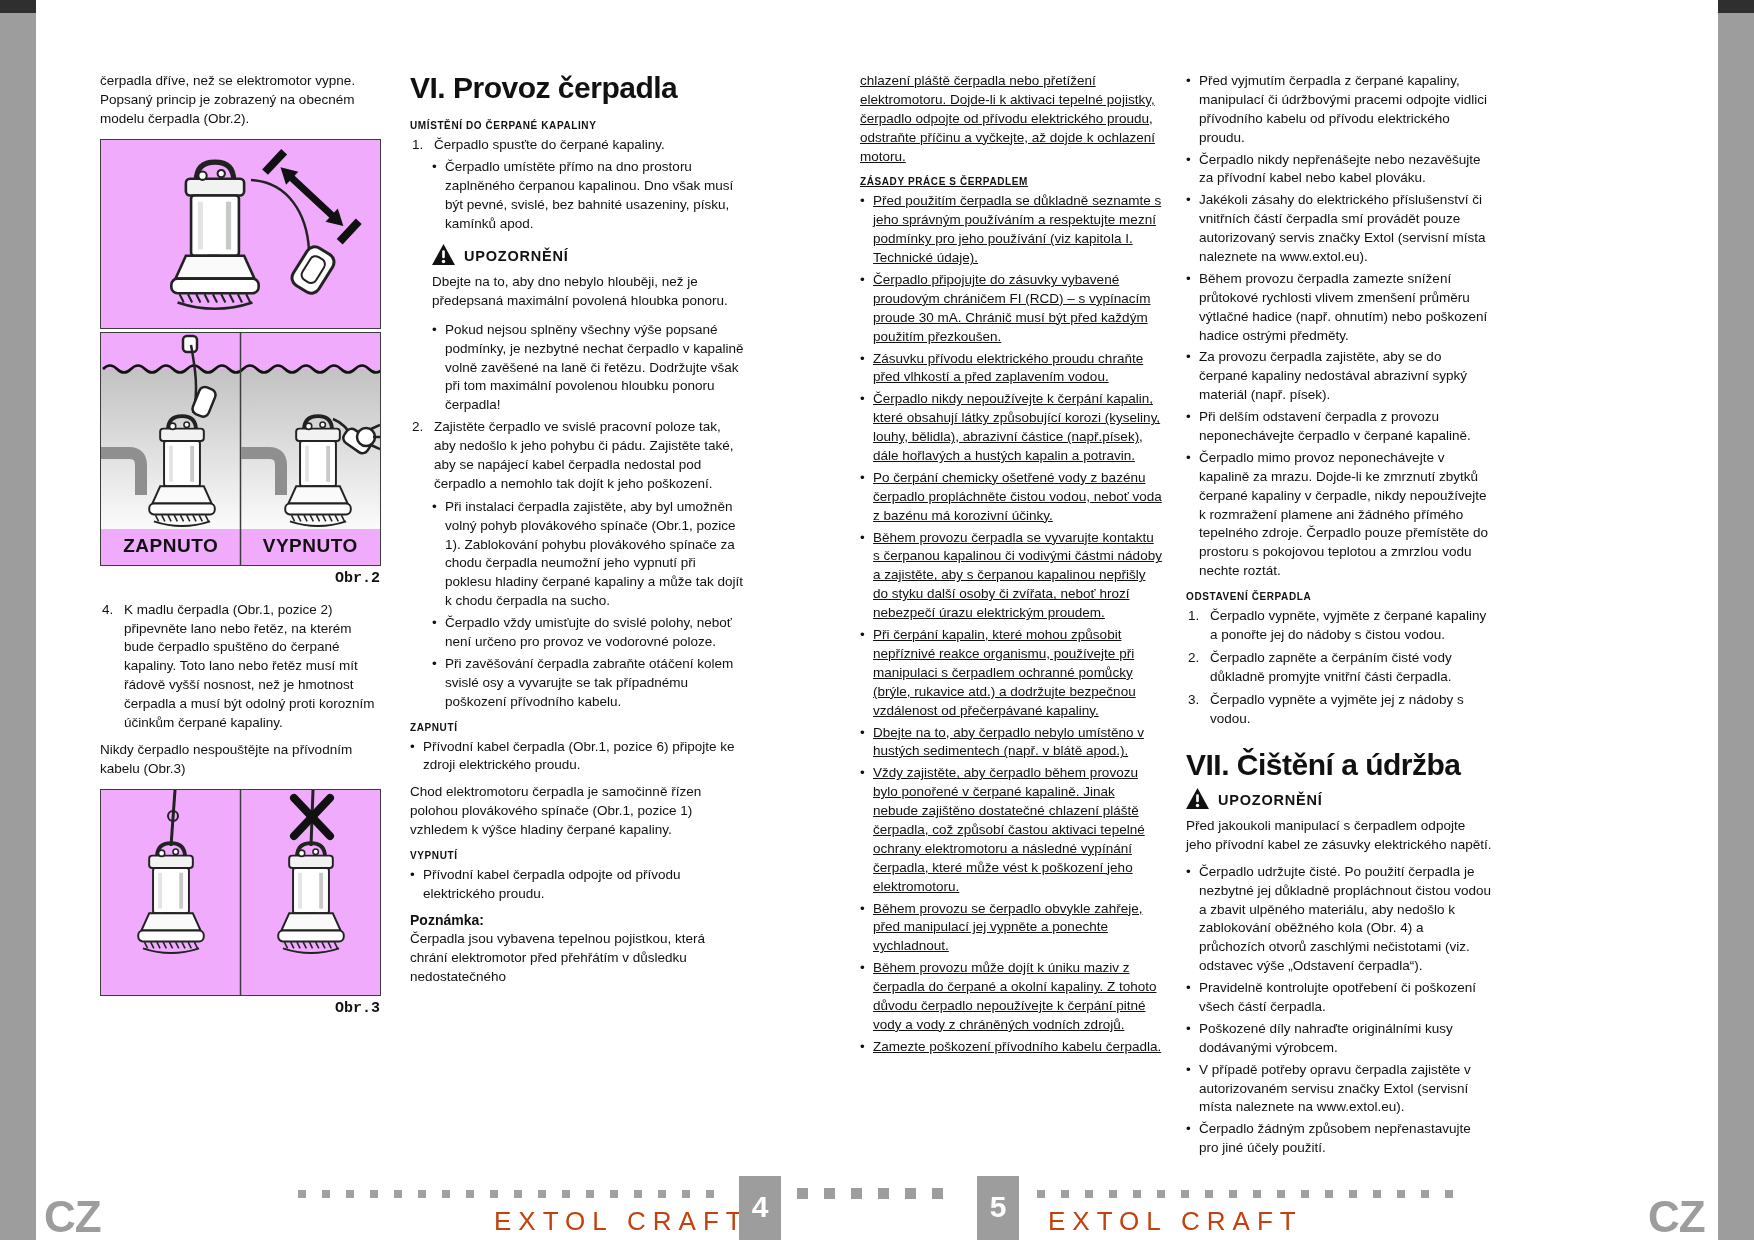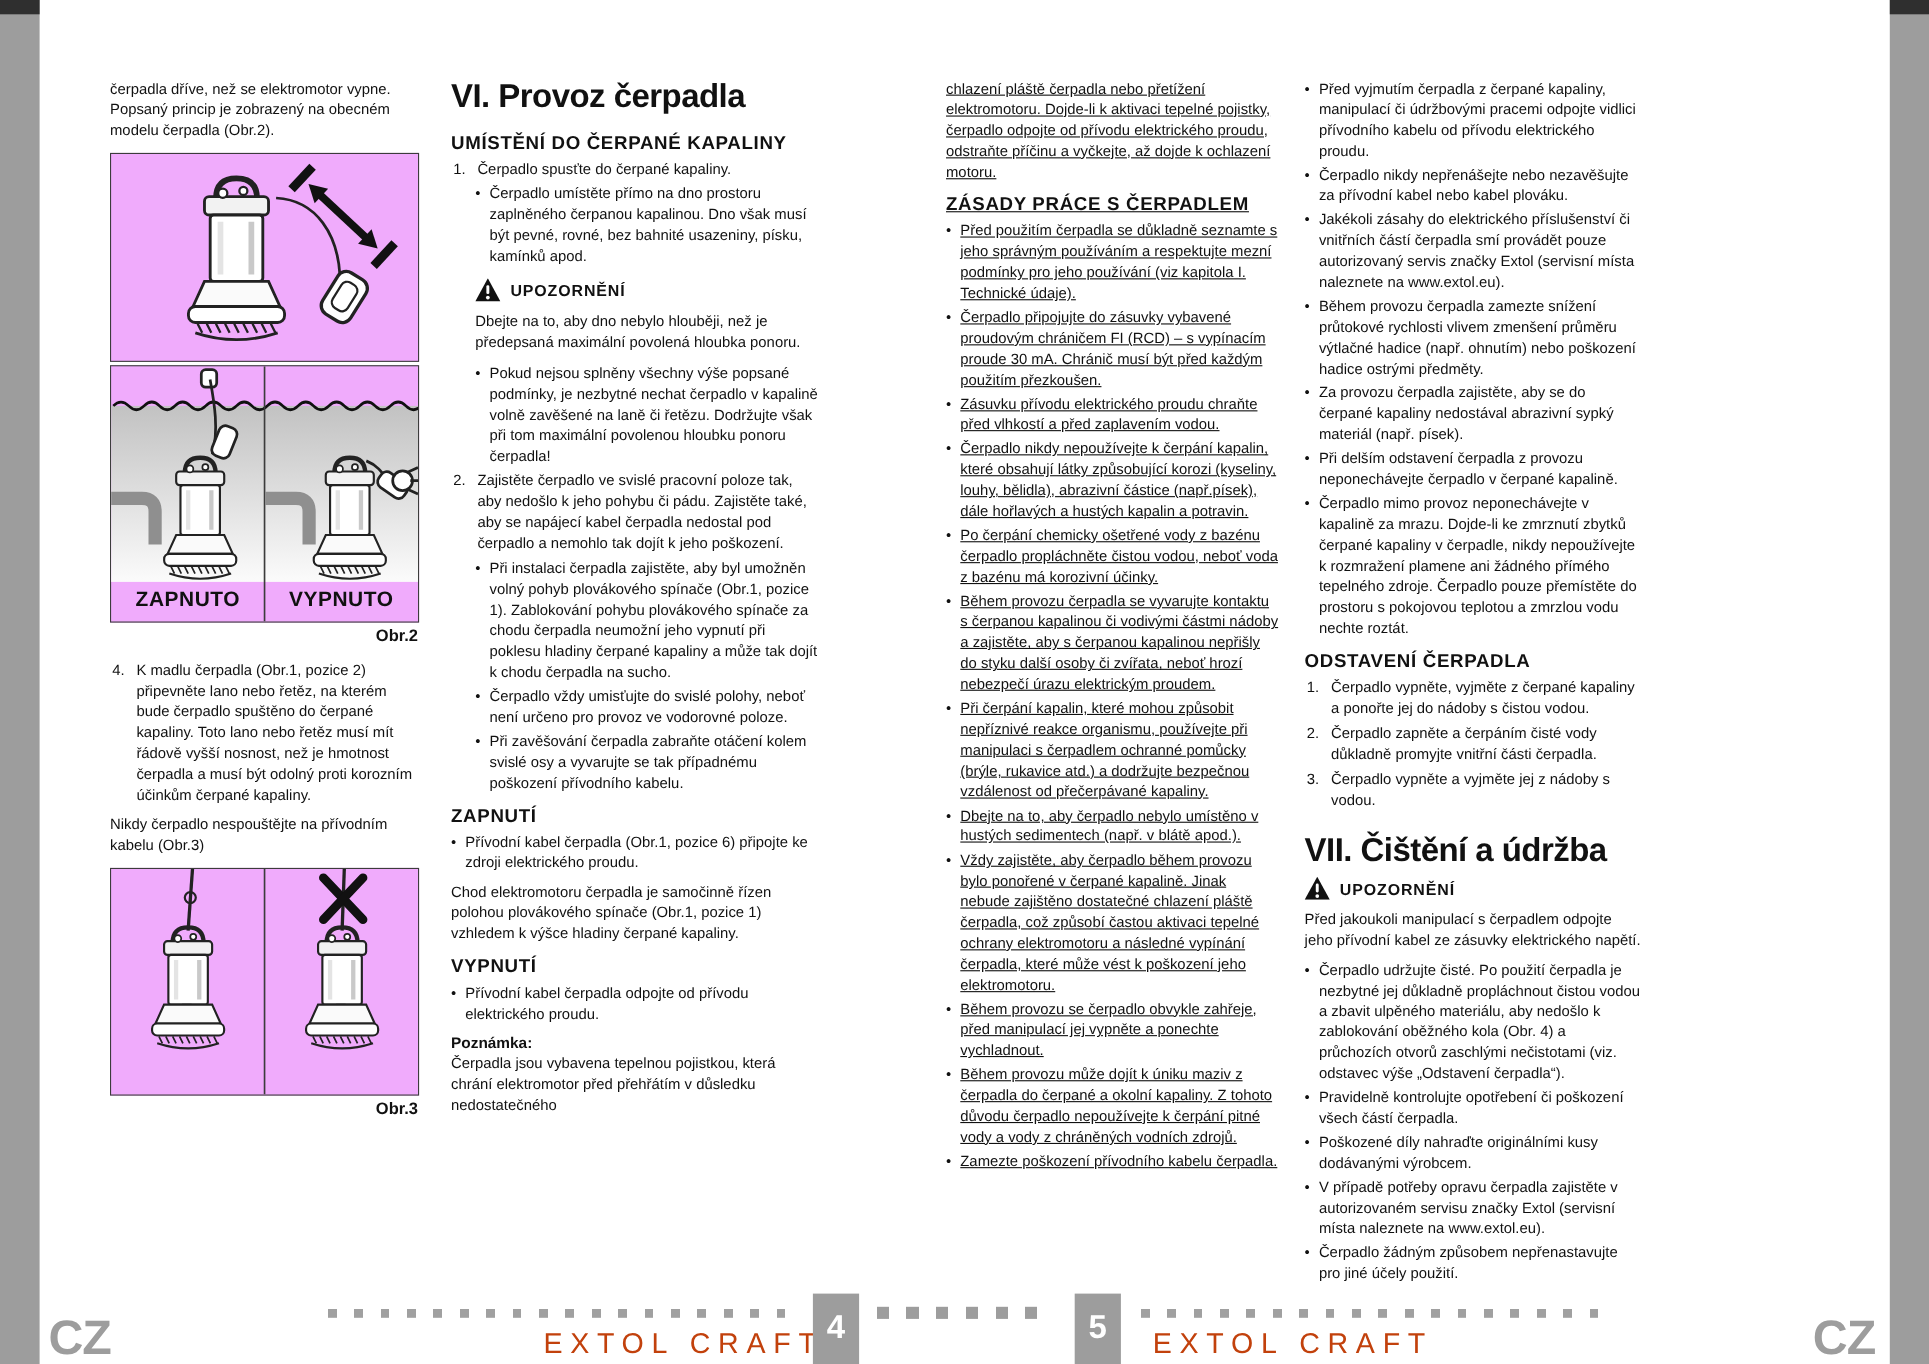--- a/index.html
+++ b/index.html
@@ -11,34 +11,34 @@
   .edge.right{right:0;}
   .edge::before{content:"";position:absolute;top:0;left:0;right:0;height:13px;background:#2f2f2f;}
   
   .col{position:absolute;top:72px;}
   #c1{left:100px;width:282px;}
   #c2{left:410px;width:334px;}
   #c3{left:860px;width:302px;text-decoration:underline;}
   #c4{left:1186px;width:306px;}
   .body{font-size:13.5px;line-height:1.4;margin:0 0 8px 0;}
   h1.sec{font-size:30px;font-weight:bold;letter-spacing:-0.5px;margin:0 0 16px 0;line-height:1.05;}
-  h2.sub{font-size:17px;font-weight:bold;letter-spacing:0.6px;margin:10px 0 5px 0;}
+  h2.sub{font-size:10px;font-weight:bold;letter-spacing:0.6px;margin:10px 0 5px 0;}
   .nitem{position:relative;padding-left:24px;font-size:13.5px;line-height:1.4;margin:0 0 4px 0;}
   .nitem .num{position:absolute;left:2px;top:0;}
   .bullet{position:relative;padding-left:13px;font-size:13.5px;line-height:1.4;margin:0 0 3px 0;}
   .bullet::before{content:"•";position:absolute;left:0;top:0;}
   .indent1{margin-left:22px;}
   .warn{margin:10px 0 10px 22px;}
   .warn.flush{margin-left:0;}
   .warn-head{display:flex;align-items:center;gap:9px;font-weight:bold;font-size:14.5px;letter-spacing:0.8px;margin-bottom:5px;}
   .warn-text{font-size:13.5px;line-height:1.4;}
   .bold-label{font-size:14px;font-weight:bold;margin:8px 0 2px 0;}
   
   .figbox{position:relative;border:1.5px solid #3c3c3c;background:#f0abfc;margin:10px 0 2px 0;width:279px;}
-  .figcap{text-align:right;font-weight:bold;font-size:15px;margin:4px 2px 14px 0;}
+  .figcap{text-align:right;font-weight:bold;font-size:15px;margin:4px 2px 14px 0;font-family:Liberation Mono, monospace;}
   .figlabel{position:absolute;bottom:8px;width:50%;text-align:center;font-weight:bold;
             font-size:19px;letter-spacing:0.5px;}
   
   .dots{position:absolute;background:repeating-linear-gradient(90deg,#a0a0a0 0 8px,transparent 8px 24px);height:8px;top:1190px;}
   .dots.big{height:11px;top:1188px;background:repeating-linear-gradient(90deg,#9d9d9d 0 11px,transparent 11px 27px);}
   .pagebox{position:absolute;top:1176px;width:42px;height:64px;background:#9d9d9d;color:#fff;
            font-size:30px;font-weight:bold;text-align:center;line-height:62px;}
   .brand{position:absolute;top:1206px;font-size:26px;letter-spacing:7px;color:#c2410c;}
   .regiontag{position:absolute;top:1192px;font-size:44px;font-weight:bold;color:#9d9d9d;letter-spacing:-1px;}
 </style>
@@ -144,21 +144,21 @@
     <div class="figcap">Obr.3</div>
   </div>
 
   <div class="col" id="c2">
     <h1 class="sec">VI. Provoz čerpadla</h1>
     <h2 class="sub">UMÍSTĚNÍ DO ČERPANÉ KAPALINY</h2>
     <div class="nitem">
       <span class="num">1.</span>
       <span>Čerpadlo spusťte do čerpané kapaliny.</span>
     </div>
-    <div class="bullet indent1">Čerpadlo umístěte přímo na dno prostoru zaplněného čerpanou kapalinou. Dno však musí být pevné, rovné, bez bahnité usazeniny, písku, kamínků apod.</div>
+    <div class="bullet indent1">Čerpadlo umístěte přímo na dno prostoru zaplněného čerpanou kapalinou. Dno však musí být pevné, svislé, bez bahnité usazeniny, písku, kamínků apod.</div>
 
     <div class="warn">
       <div class="warn-head">
         <span>
           <svg width="23" height="21" viewBox="0 0 24 22">
               <path d="M12 0 L24 22 H0 Z" fill="#111"></path>
               <rect x="10.6" y="6.5" width="2.8" height="8.5" rx="1.3" fill="#fff"></rect>
               <circle cx="12" cy="18.4" r="1.8" fill="#fff"></circle>
             </svg>
         </span>

